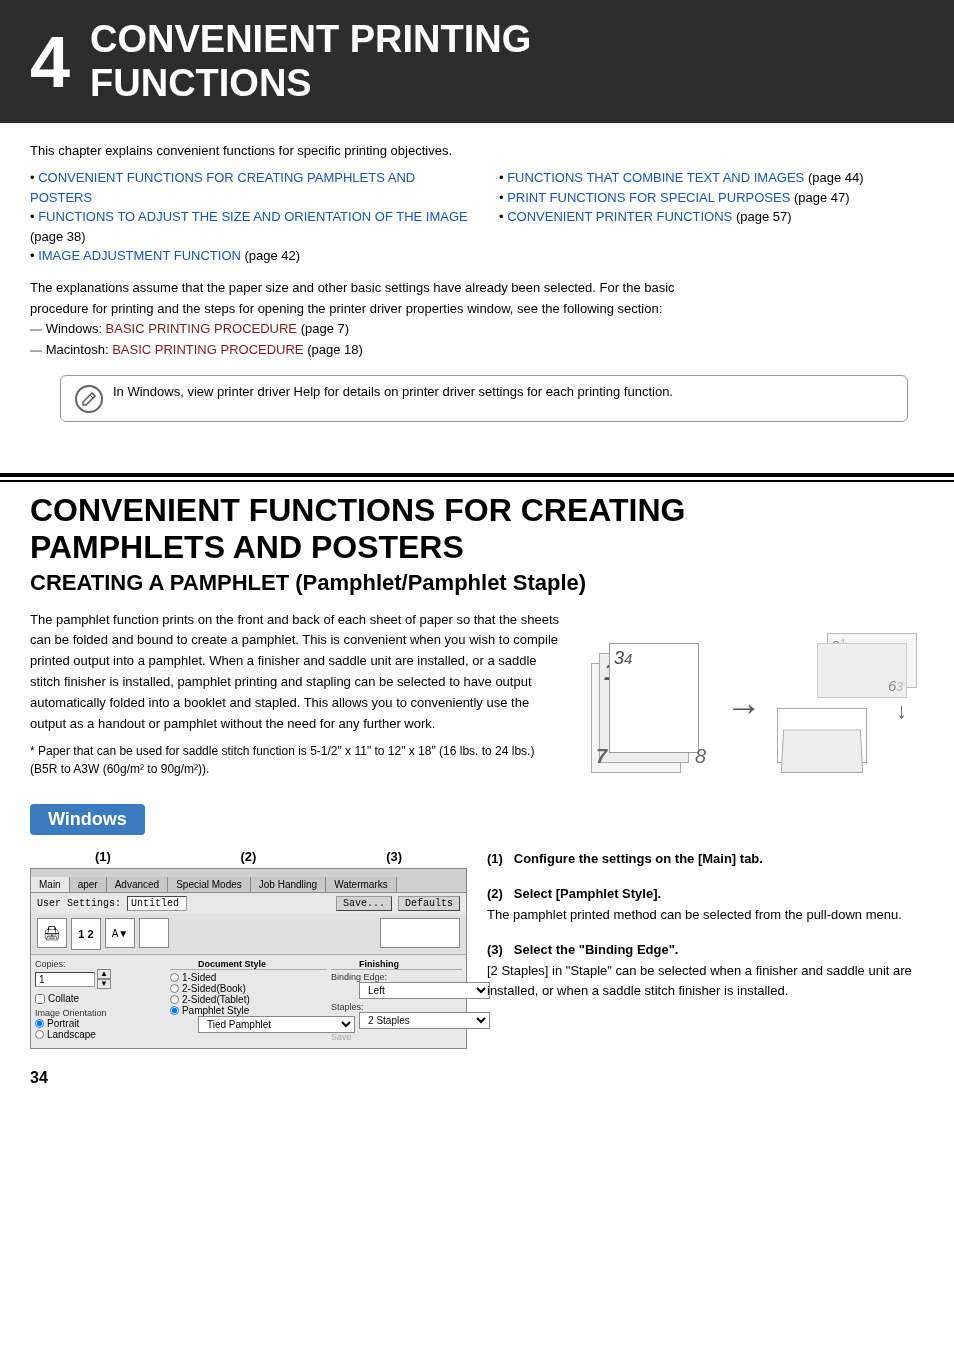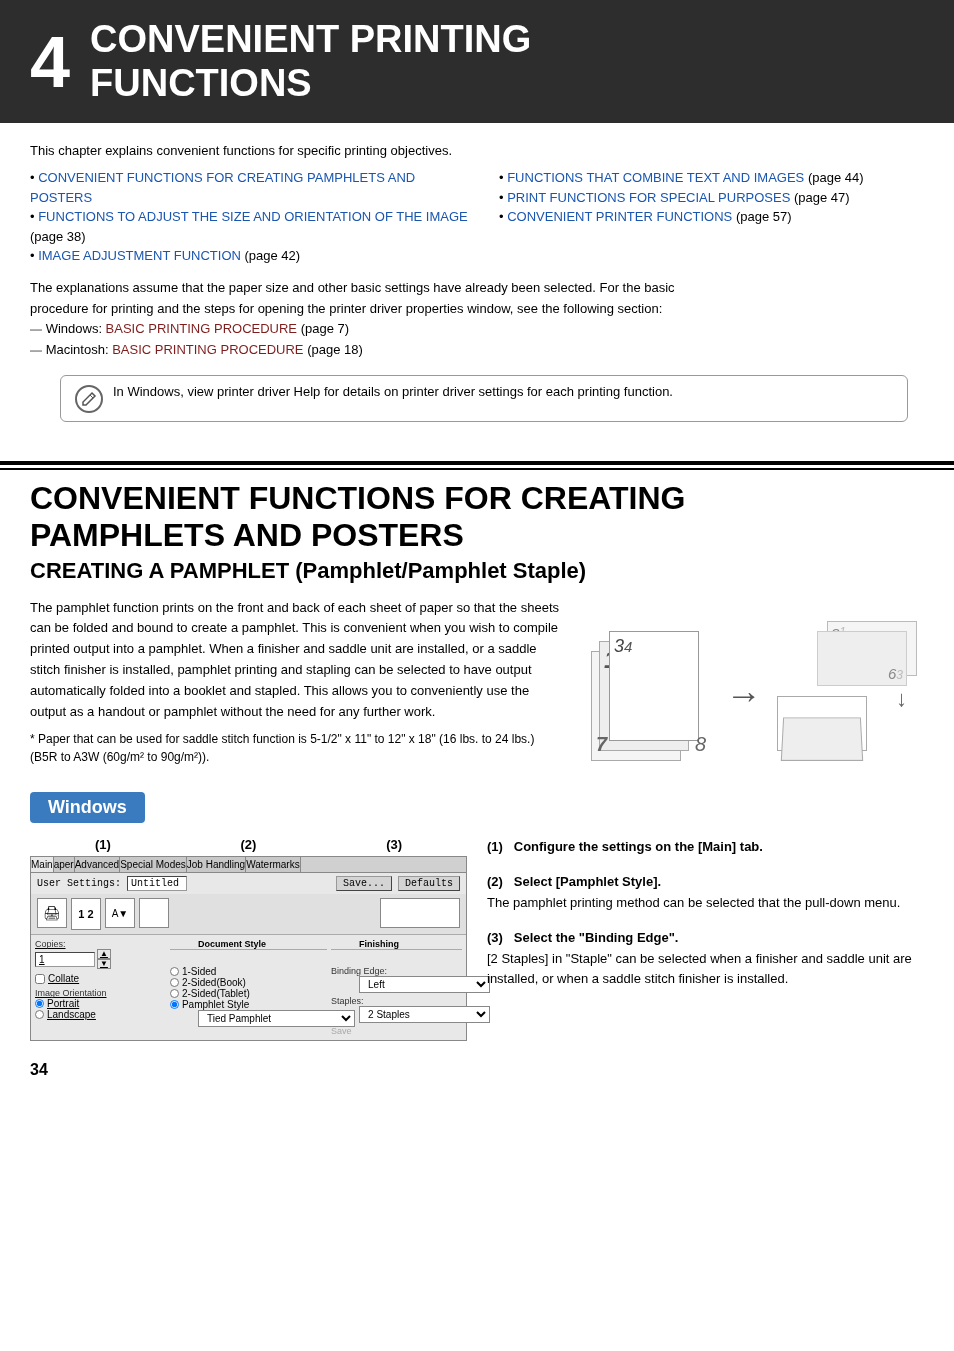--- a/index.html
+++ b/index.html
@@ -66,21 +66,21 @@
     .toc-note .toc-link { color: #7f1d1d; }
 
     
     .note-box {
       border: 1px solid #999;
       border-radius: 6px;
       padding: 8px 14px;
       display: flex;
       align-items: flex-start;
       gap: 10px;
-      margin: 0 30px 4px 30px;
+      margin: 0 30px 16px 30px;
       background: #fff;
     }
     .note-icon {
       width: 28px;
       height: 28px;
       border: 2px solid #666;
       border-radius: 50%;
       display: flex;
       align-items: center;
       justify-content: center;
@@ -201,24 +201,25 @@
       background: #e8e8e8;
       font-size: 10px;
       width: 100%;
     }
     .sim-tabs {
       display: flex;
       background: #d0d0d0;
       border-bottom: 1px solid #888;
     }
     .sim-tab {
-      padding: 2px 0;
+      padding: 2px 8px;
       border-right: 1px solid #888;
       font-size: 10px;
       background: #c8c8c8;
+      margin-top: 8px;
     }
     .sim-tab.active { background: #e8e8e8; }
     .sim-row {
       display: flex;
       align-items: center;
       padding: 3px 6px;
       gap: 6px;
       font-size: 10px;
       font-family: Liberation Mono, monospace;
     }
@@ -251,34 +252,34 @@
       display: flex;
       align-items: center;
       justify-content: center;
       font-size: 10px;
     }
     .sim-body {
       display: flex;
       gap: 4px;
       padding: 4px;
     }
-    .sim-left { flex: 1; font-size: 10px; text-decoration: underline; }
+    .sim-left { flex: 1; font-size: 10px; }
     .sim-field-group { margin-bottom: 4px; }
     .sim-field-label { font-size: 9px; color: #333; }
     .sim-radio { display: flex; align-items: center; gap: 3px; font-size: 10px; }
     .sim-dropdown {
       border: 1px solid #888;
       background: #fff;
       font-size: 10px;
       padding: 1px 4px;
       width: 100%;
       margin-left: 28px;
     }
     .sim-checkbox { display: flex; align-items: center; gap: 3px; font-size: 10px; }
-    .sim-section-label { font-size: 9px; font-weight: bold; border-bottom: 1px solid #aaa; margin-bottom: 16px; padding-left: 28px; }
+    .sim-section-label { font-size: 9px; font-weight: bold; border-bottom: 1px solid #aaa; margin-bottom: 2px; padding-left: 28px; }
   </style>
 </head>
 <body>
 
 <div class="chapter-header">
   <div class="chapter-number">4</div>
   <div class="chapter-title">
     <span>CONVENIENT PRINTING</span><br>
     <span>FUNCTIONS</span>
   </div>
@@ -502,21 +503,21 @@
     </div>
 
     <div class="instructions">
       <div class="instruction-item">
         <strong>(1)&nbsp;&nbsp;</strong>
         <strong>Configure the settings on the [Main] tab.</strong>
       </div>
       <div class="instruction-item">
         <strong>(2)&nbsp;&nbsp;</strong>
         <strong>Select [Pamphlet Style].</strong><br>
-        <span>The pamphlet printing method can be selected that the pull-down menu.</span>
+        <span>The pamphlet printed method can be selected from the pull-down menu.</span>
       </div>
       <div class="instruction-item">
         <strong>(3)&nbsp;&nbsp;</strong>
         <strong>Select the "Binding Edge".</strong><br>
         <span>[2 Staples] in "Staple" can be selected when a finisher and saddle unit are installed, or when a saddle stitch finisher is installed.</span>
       </div>
     </div>
   </div>
 
   

